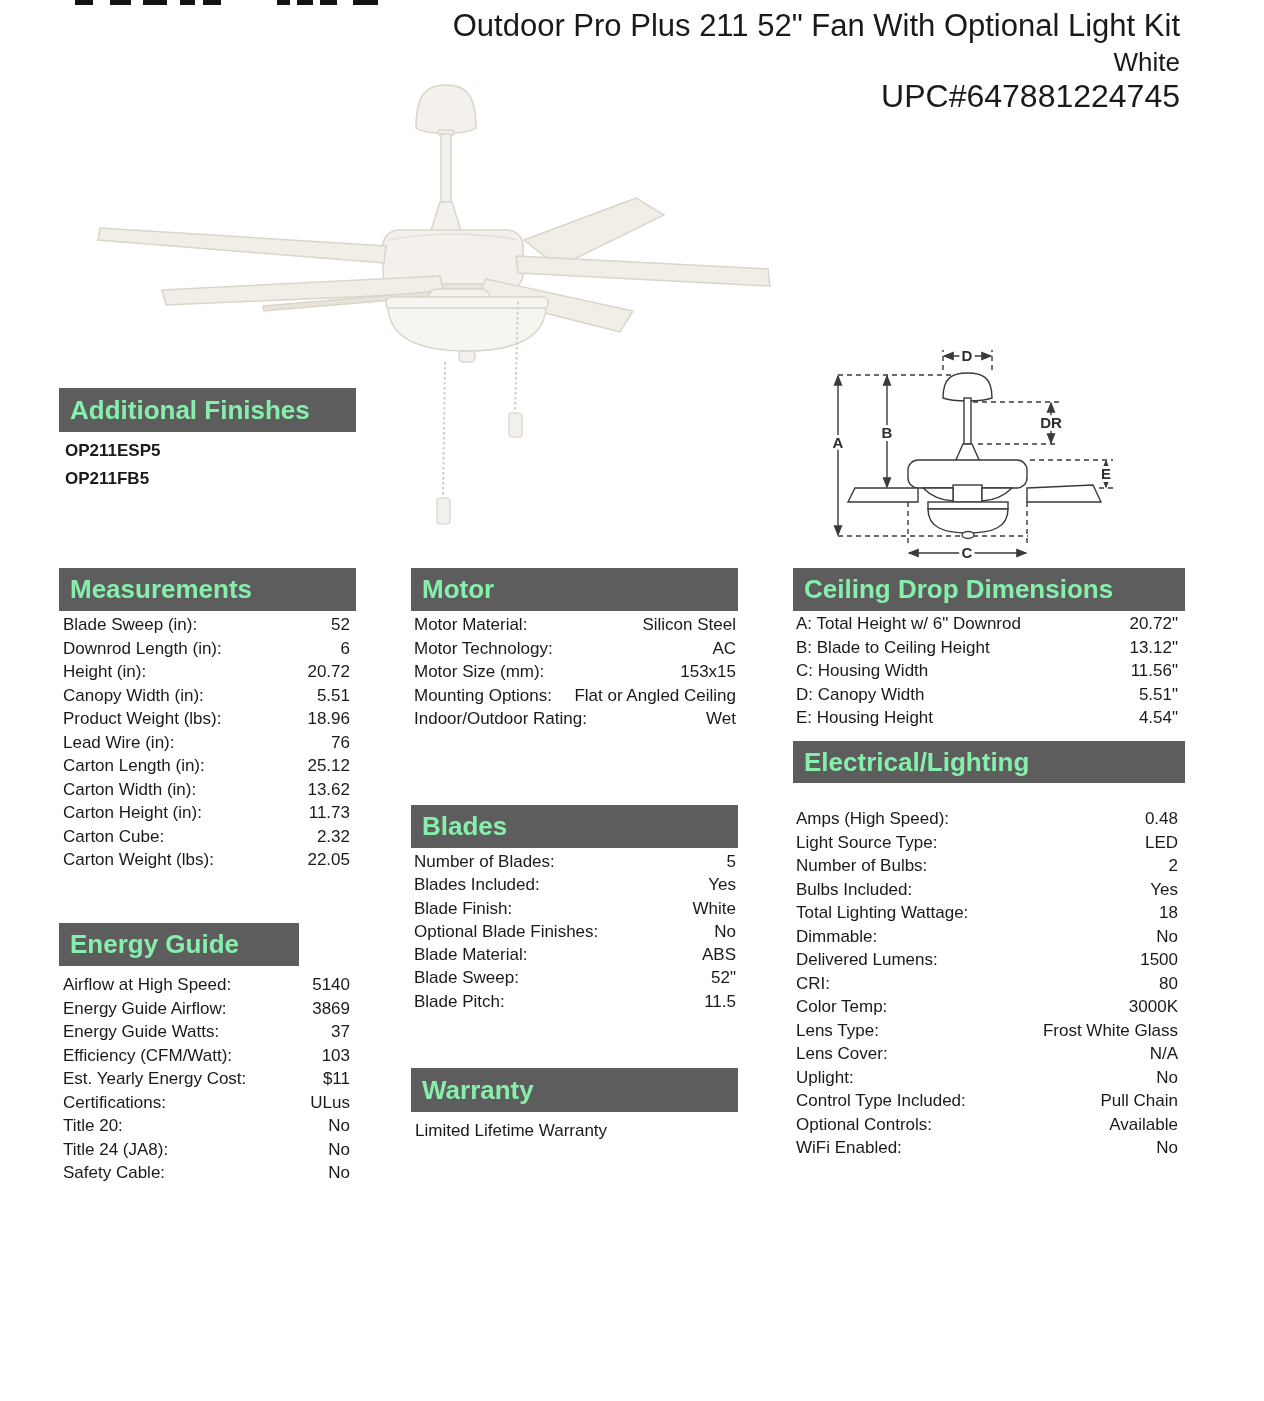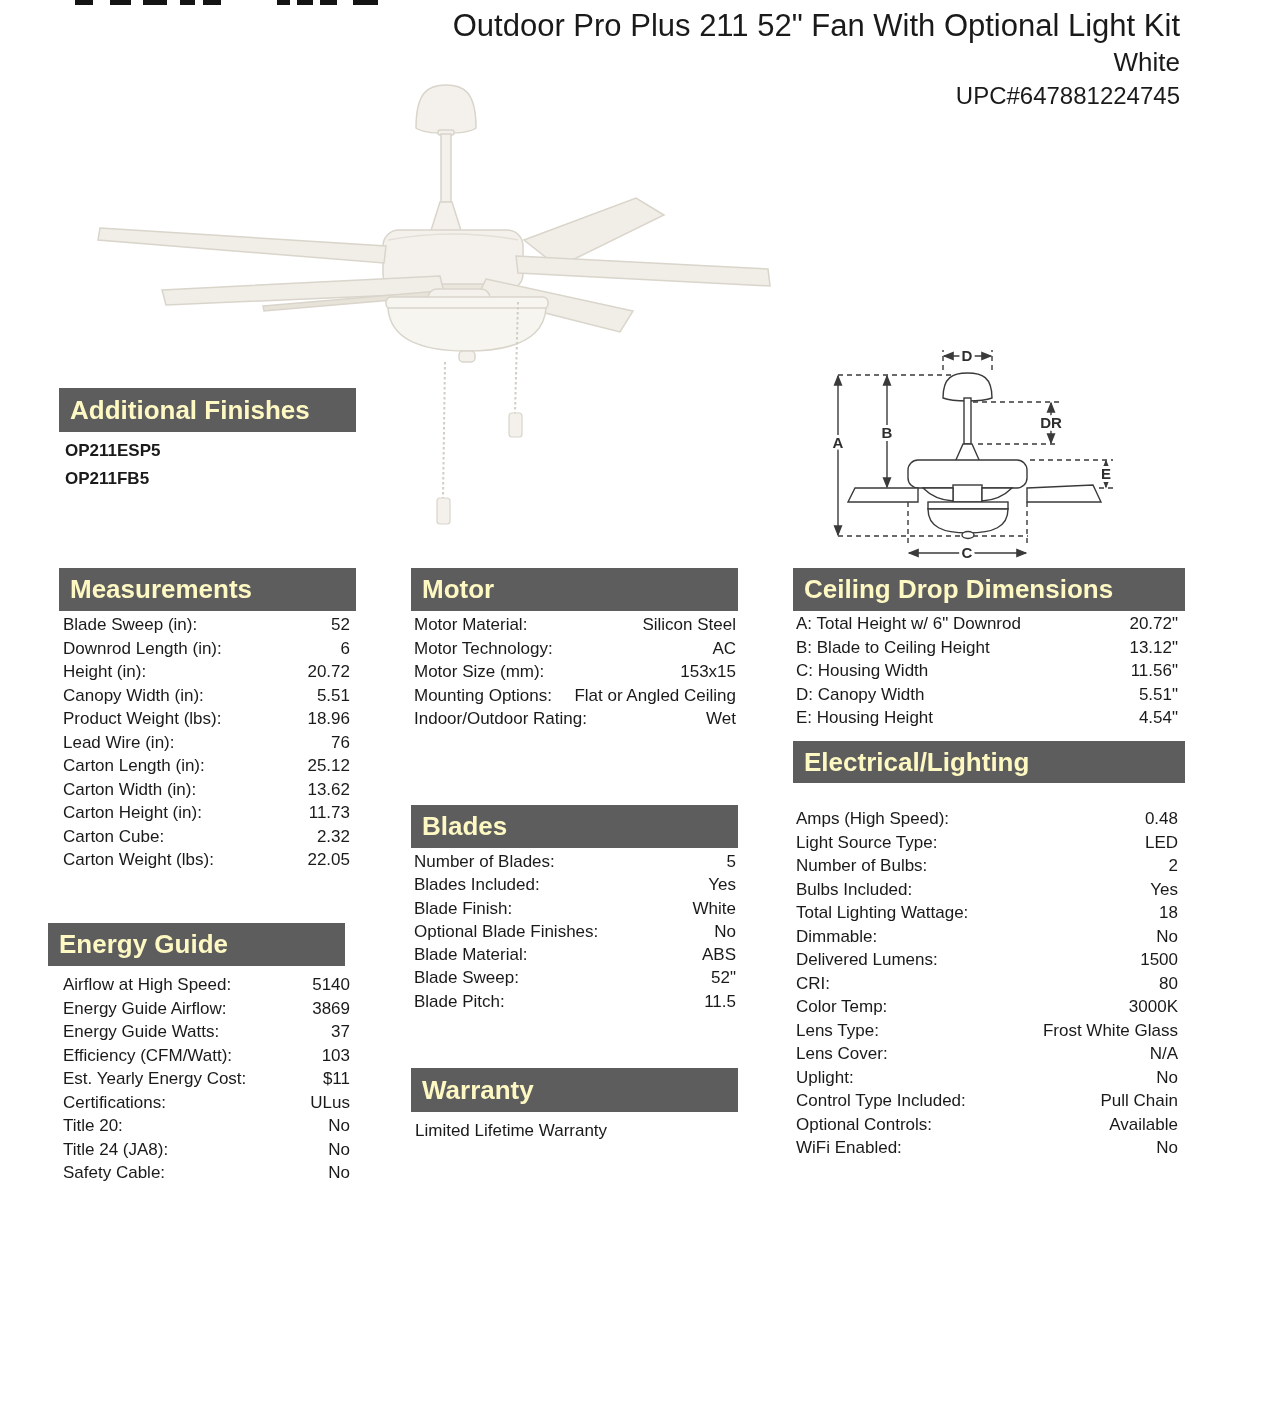--- a/index.html
+++ b/index.html
@@ -5,24 +5,24 @@
   html,body{margin:0;padding:0;}
   body{
     width:1264px;height:1401px;position:relative;background:#ffffff;
     font-family:"Liberation Sans", sans-serif;color:#1a1a1a;overflow:hidden;
   }
   .abs{position:absolute;}
   
   .doc-head{left:380px;width:800px;text-align:right;white-space:nowrap;}
   #doc-title{top:9px;font-size:31px;line-height:34px;}
   #doc-finish{top:48px;font-size:26px;line-height:28px;}
-  #doc-upc{top:83px;font-size:24px;line-height:26px;}
+  #doc-upc{top:83px;font-size:32px;line-height:26px;}
   
   .sec-header{
-    background:#5d5d5d;color:#fef9c3;font-weight:bold;font-size:26px;
+    background:#5d5d5d;color:#86efac;font-weight:bold;font-size:26px;
     line-height:43px;height:43px;padding-left:11px;box-sizing:border-box;
     white-space:nowrap;overflow:hidden;
   }
   
   .spec-rows{display:block;}
   .spec-row{display:flex;justify-content:space-between;font-size:17px;line-height:23.5px;}
   .rows-tight .spec-row{line-height:23.3px;}
   .spec-label{white-space:nowrap;}
   .spec-value{white-space:nowrap;text-align:right;padding-left:8px;}
   .finish-item{font-weight:bold;font-size:17px;line-height:28px;}
@@ -189,21 +189,21 @@
     <div class="spec-row">
       <span class="spec-label">Carton Cube:</span>
       <span class="spec-value">2.32</span>
     </div>
     <div class="spec-row">
       <span class="spec-label">Carton Weight (lbs):</span>
       <span class="spec-value">22.05</span>
     </div>
   </div>
 
-<div class="abs sec-header" style="left:48px;top:923px;width:297px">Energy Guide</div>
+<div class="abs sec-header" style="left:59px;top:923px;width:240px">Energy Guide</div>
 <div class="abs spec-rows" style="left:63px;top:973px;width:287px">
     <div class="spec-row">
       <span class="spec-label">Airflow at High Speed:</span>
       <span class="spec-value">5140</span>
     </div>
     <div class="spec-row">
       <span class="spec-label">Energy Guide Airflow:</span>
       <span class="spec-value">3869</span>
     </div>
     <div class="spec-row">

